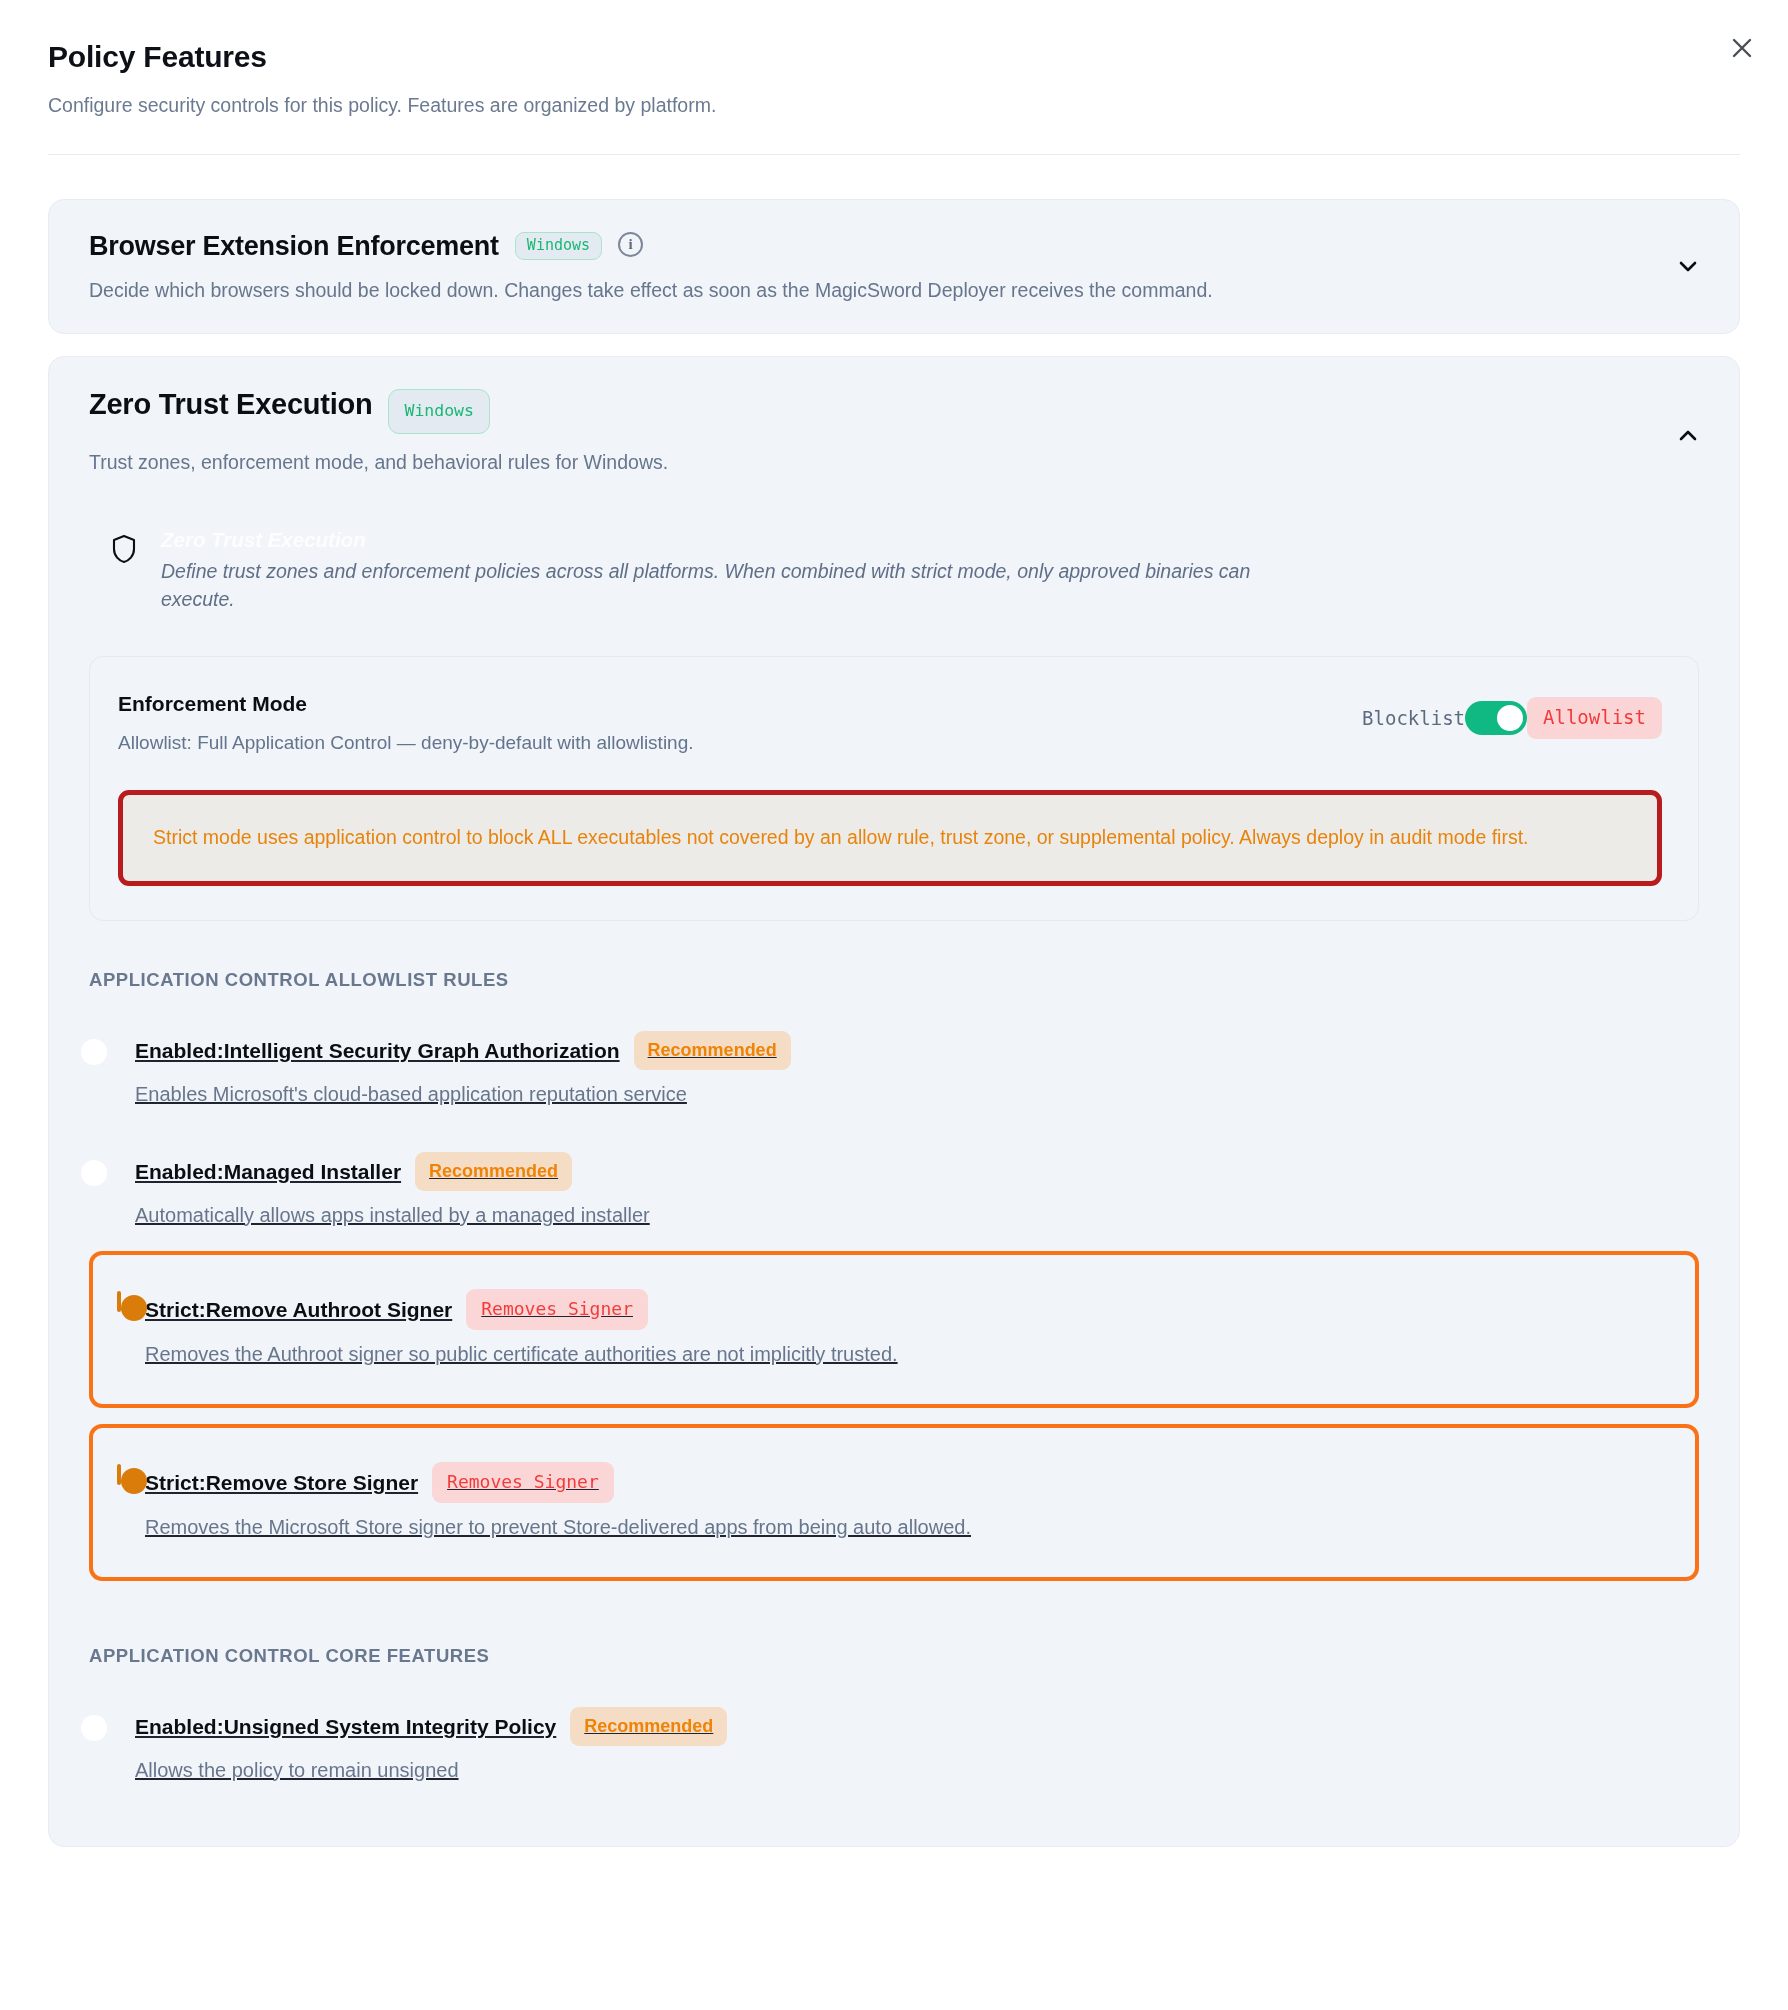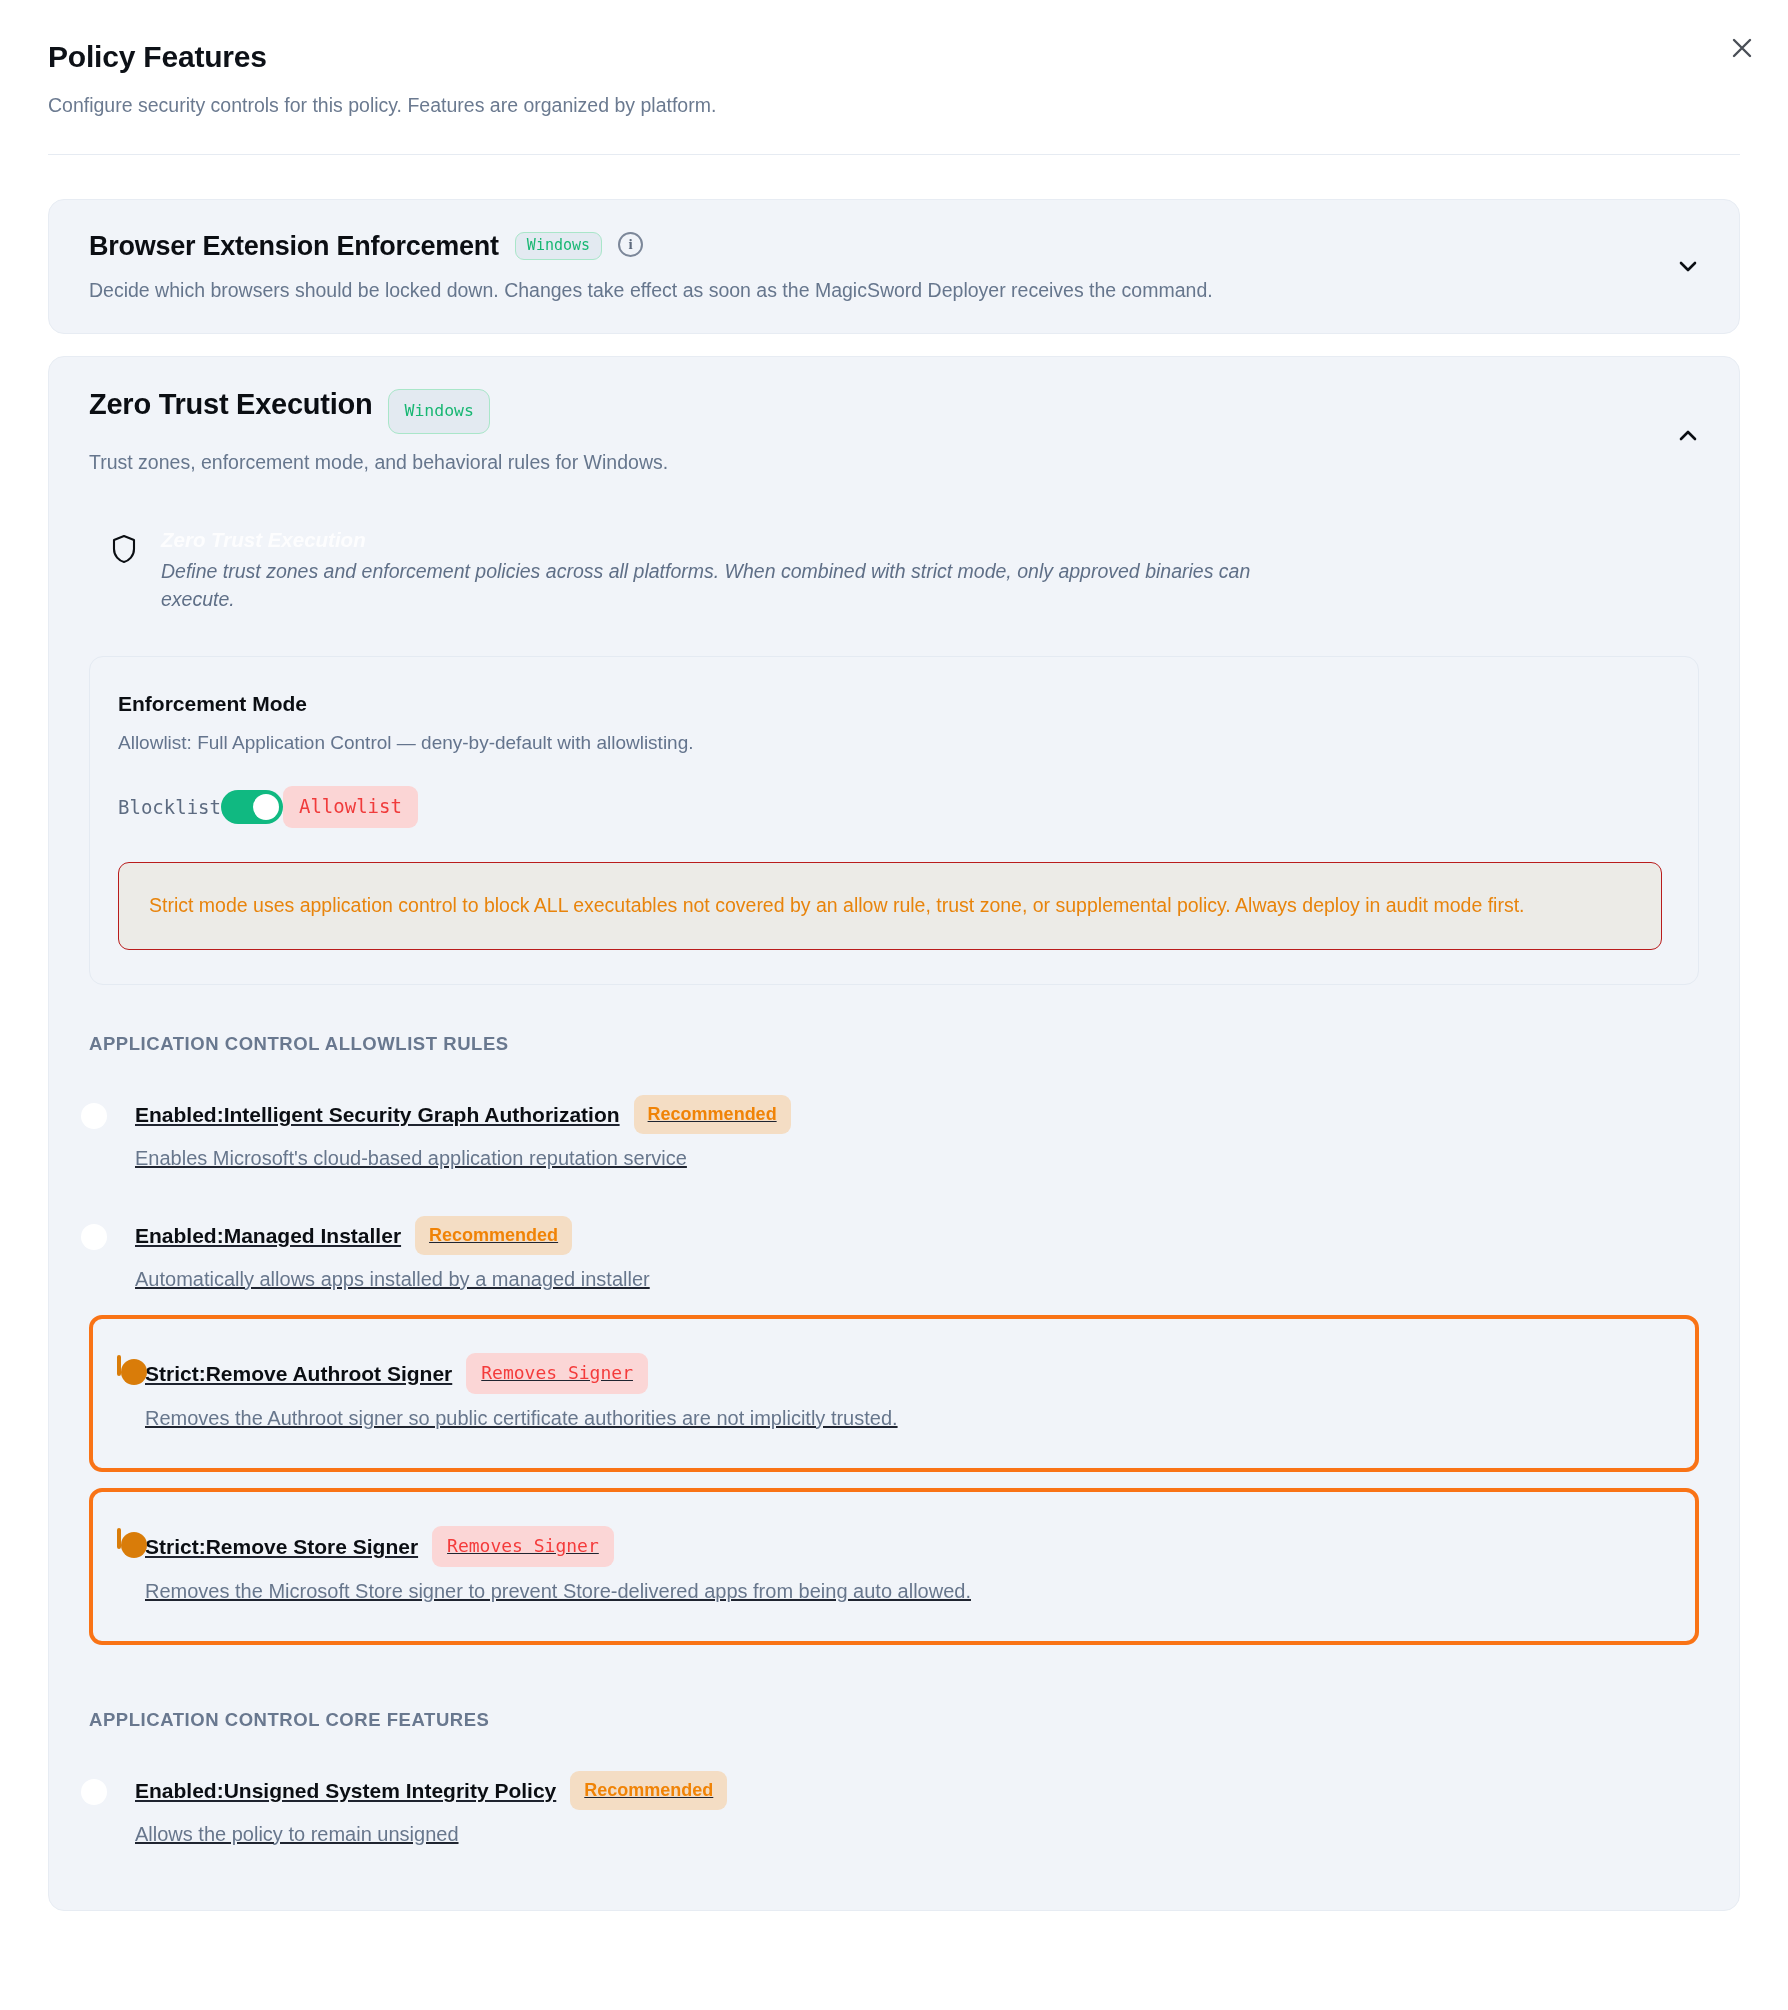--- a/index.html
+++ b/index.html
@@ -180,21 +180,20 @@
     border: 1px solid #e4eaf2;
     border-radius: 14px;
     background: #f1f4f9;
     padding: 34px 36px 34px 28px;
   }
   .enforce-top {
     display: flex;
     align-items: flex-start;
     justify-content: space-between;
     gap: 24px;
-    flex-direction: column;
   }
   .enforce-label {
     font-size: 21px;
     font-weight: 600;
     color: #0b0e13;
     line-height: 1.2;
   }
   .enforce-sub {
     margin-top: 15px;
     font-size: 19px;
@@ -245,21 +244,21 @@
     background: transparent;
     border: 2px solid #d97c09;
   }
   .toggle.off-amber .knob { left: 2px; top: 2px; background: #d97c09; }
 
   .toggle.sm { width: 60px; height: 33px; }
 
   .warn-box {
     margin-top: 34px;
     background: #ecebe7;
-    border: 1px solid #b91c1c;
+    border: 5px solid #b91c1c;
     border-radius: 11px;
     padding: 28px 12px 30px 30px;
   }
   .warn-text {
     font-size: 19.5px;
     color: #e8840c;
     line-height: 1.45;
   }
 
   

